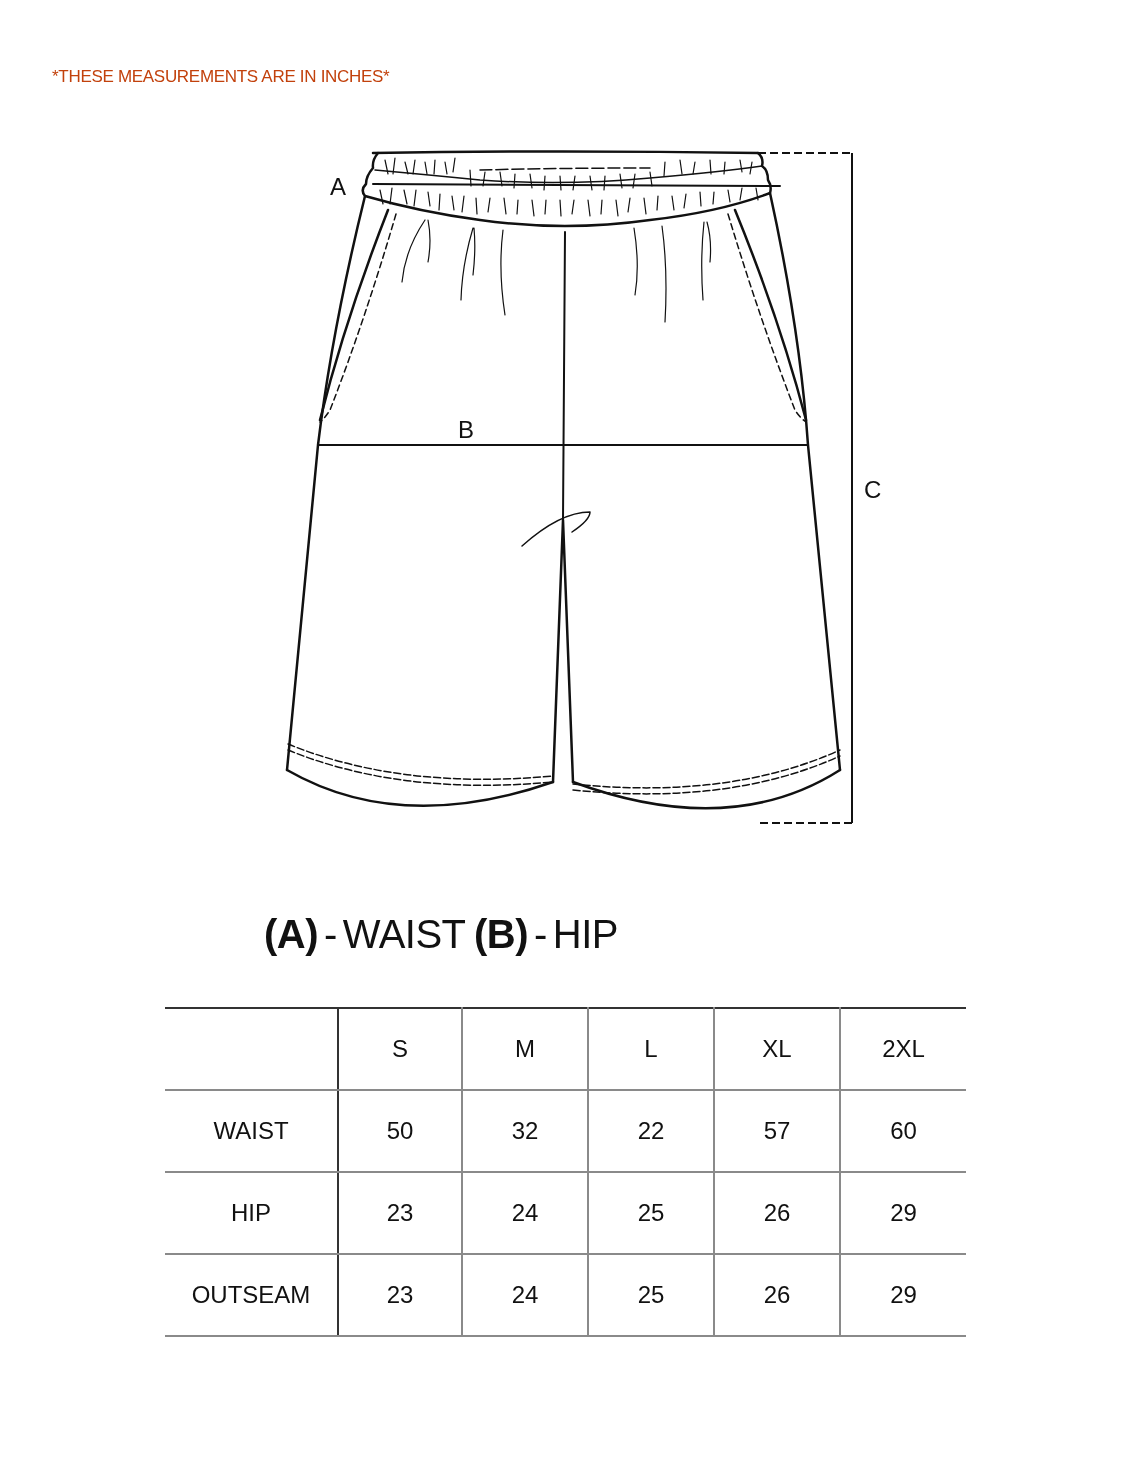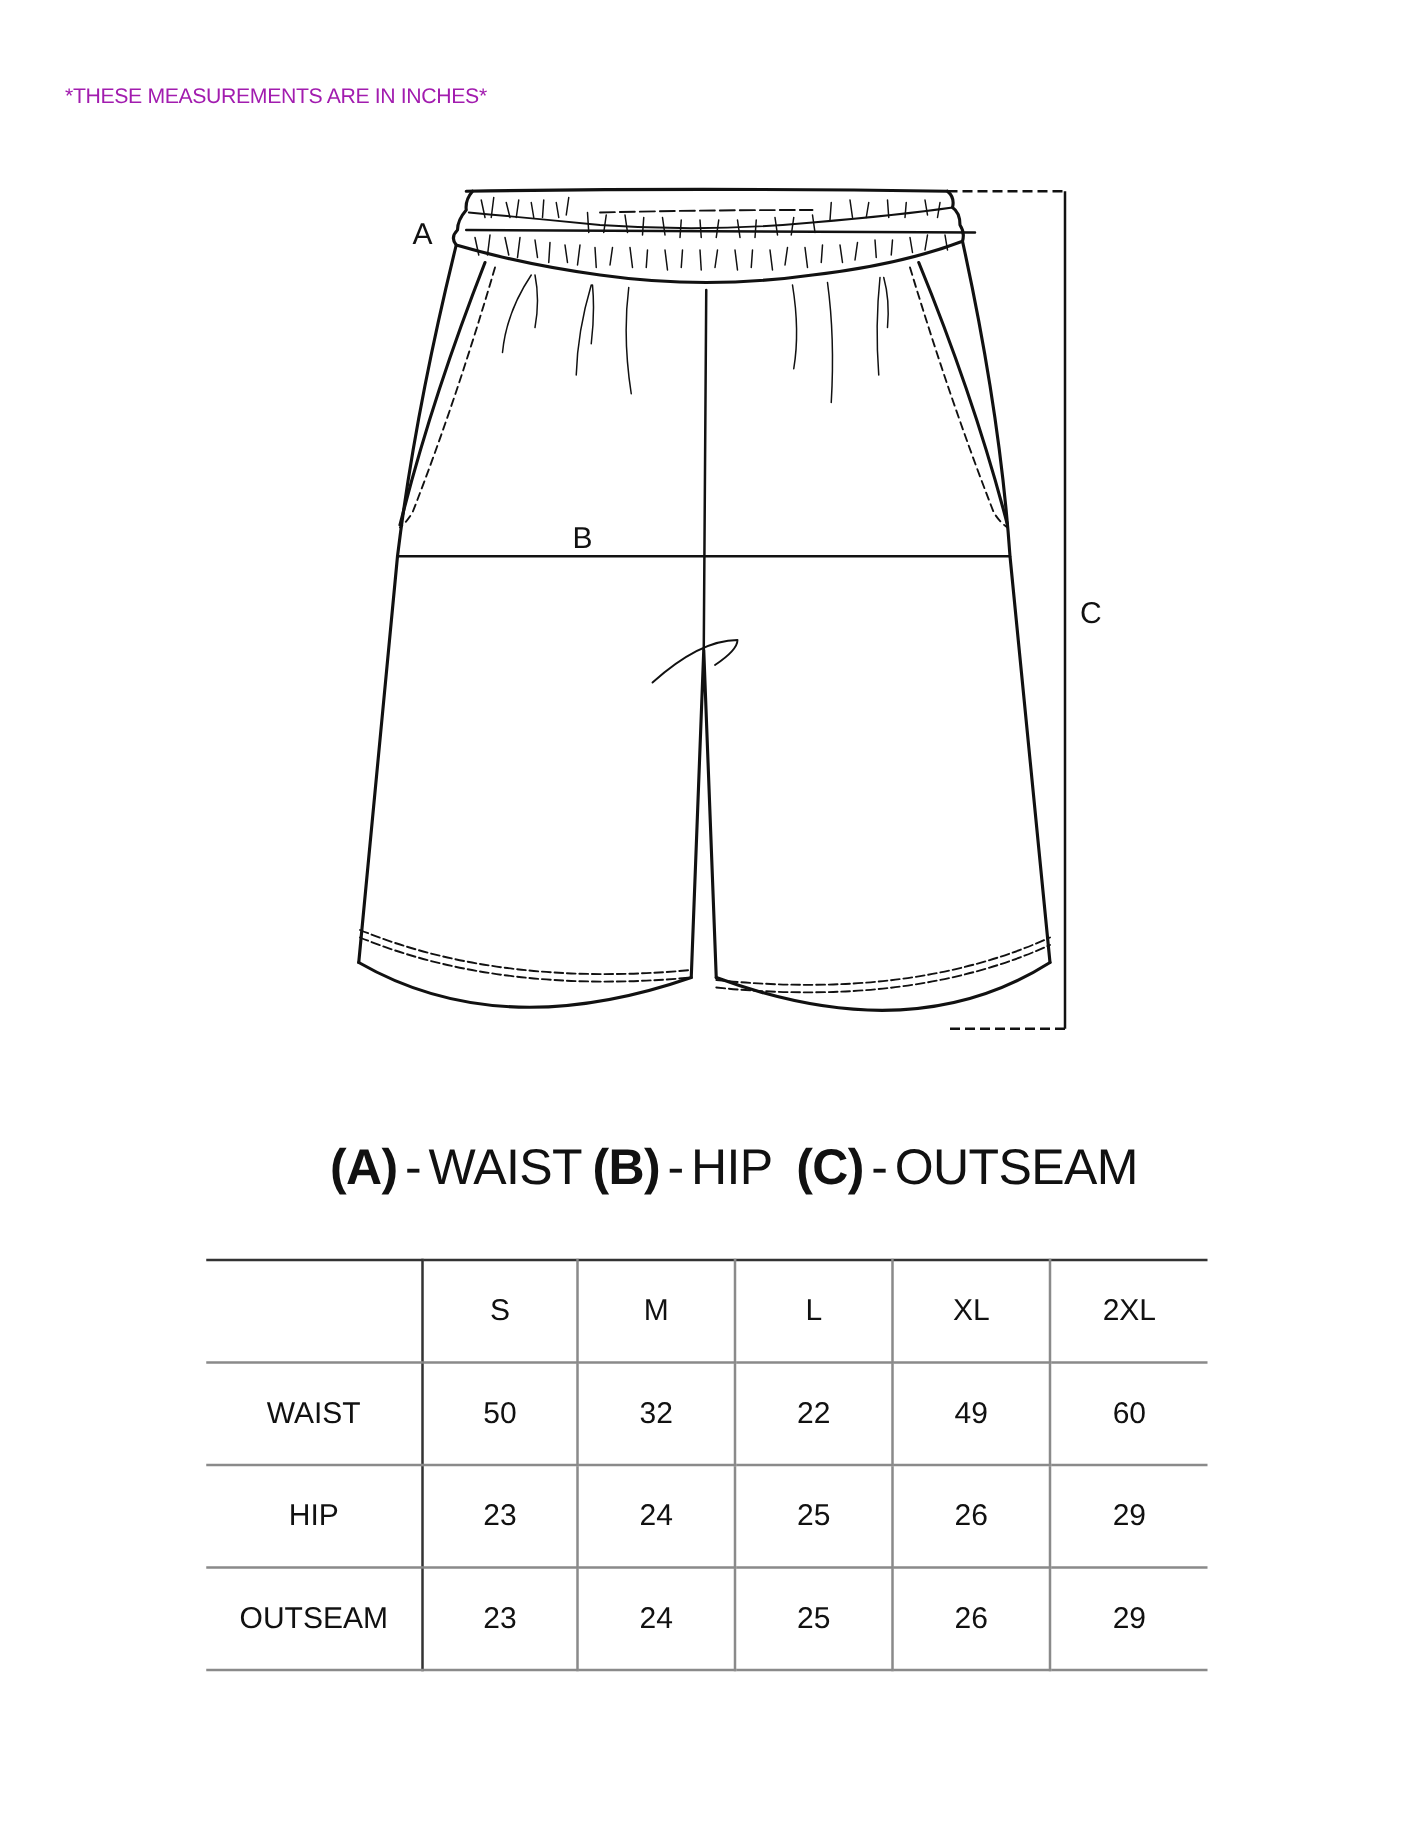--- a/index.html
+++ b/index.html
@@ -1,19 +1,19 @@
 <!DOCTYPE html>
 <html><head>
 <meta charset="utf-8">
 <style>
   html, body { margin: 0; padding: 0; background: #ffffff; }
   body { width: 1129px; height: 1464px; position: relative; overflow: hidden;
          font-family: "DejaVu Sans", "Liberation Sans", sans-serif; color: #111; }
   .note { position: absolute; left: 52px; top: 67px; font-size: 17px; letter-spacing: -0.3px;
-          color: #a21caf; font-family: "Liberation Sans", sans-serif; }
+          color: #c2410c; font-family: "Liberation Sans", sans-serif; }
   .diagram { position: absolute; left: 0; top: 0; width: 1129px; height: 880px; }
   .legend { position: absolute; top: 912px; left: 0; width: 1129px; height: 44px; }
   .legend-item { position: absolute; top: 0; font-size: 40px; font-family: "Liberation Sans", sans-serif;
                  letter-spacing: -0.5px; white-space: nowrap; }
   .legend-item .key { font-weight: bold; }
   .legend-item .sep { margin: 0 6px; }
   .size-table { position: absolute; left: 165px; top: 1007px; border-collapse: collapse; }
   .size-table td { height: 80px; text-align: center; vertical-align: middle; font-size: 24px;
                    font-family: "Liberation Sans", sans-serif; color: #111;
                    border-bottom: 2px solid #8a8a8a; padding: 0; }
@@ -80,41 +80,38 @@
   <text x="864" y="498" font-size="24" font-family="Liberation Sans, sans-serif" fill="#111">C</text>
 </svg>
 
 <div class="legend">
   <div class="legend-item" style="left:264px;">
     <span class="key">(A)</span><span class="sep">-</span><span>WAIST</span>
   </div>
   <div class="legend-item" style="left:474px;">
     <span class="key">(B)</span><span class="sep">-</span><span>HIP</span>
   </div>
-  <div class="legend-item" style="left:637px;">
-    <span class="key">(C)</span><span class="sep">-</span><span>OUTSEAM</span>
-  </div>
 </div>
 
 <table class="size-table">
   <tbody>
       <tr class="head">
     <td class="lbl"></td>
     <td class="c">S</td>
     <td class="c c2">M</td>
     <td class="c c3">L</td>
     <td class="c c4">XL</td>
     <td class="c">2XL</td>
   </tr>
   <tr>
     <td class="lbl">WAIST</td>
     <td class="c">50</td>
     <td class="c c2">32</td>
     <td class="c c3">22</td>
-    <td class="c c4">49</td>
+    <td class="c c4">57</td>
     <td class="c">60</td>
   </tr>
   <tr>
     <td class="lbl">HIP</td>
     <td class="c">23</td>
     <td class="c c2">24</td>
     <td class="c c3">25</td>
     <td class="c c4">26</td>
     <td class="c">29</td>
   </tr>

